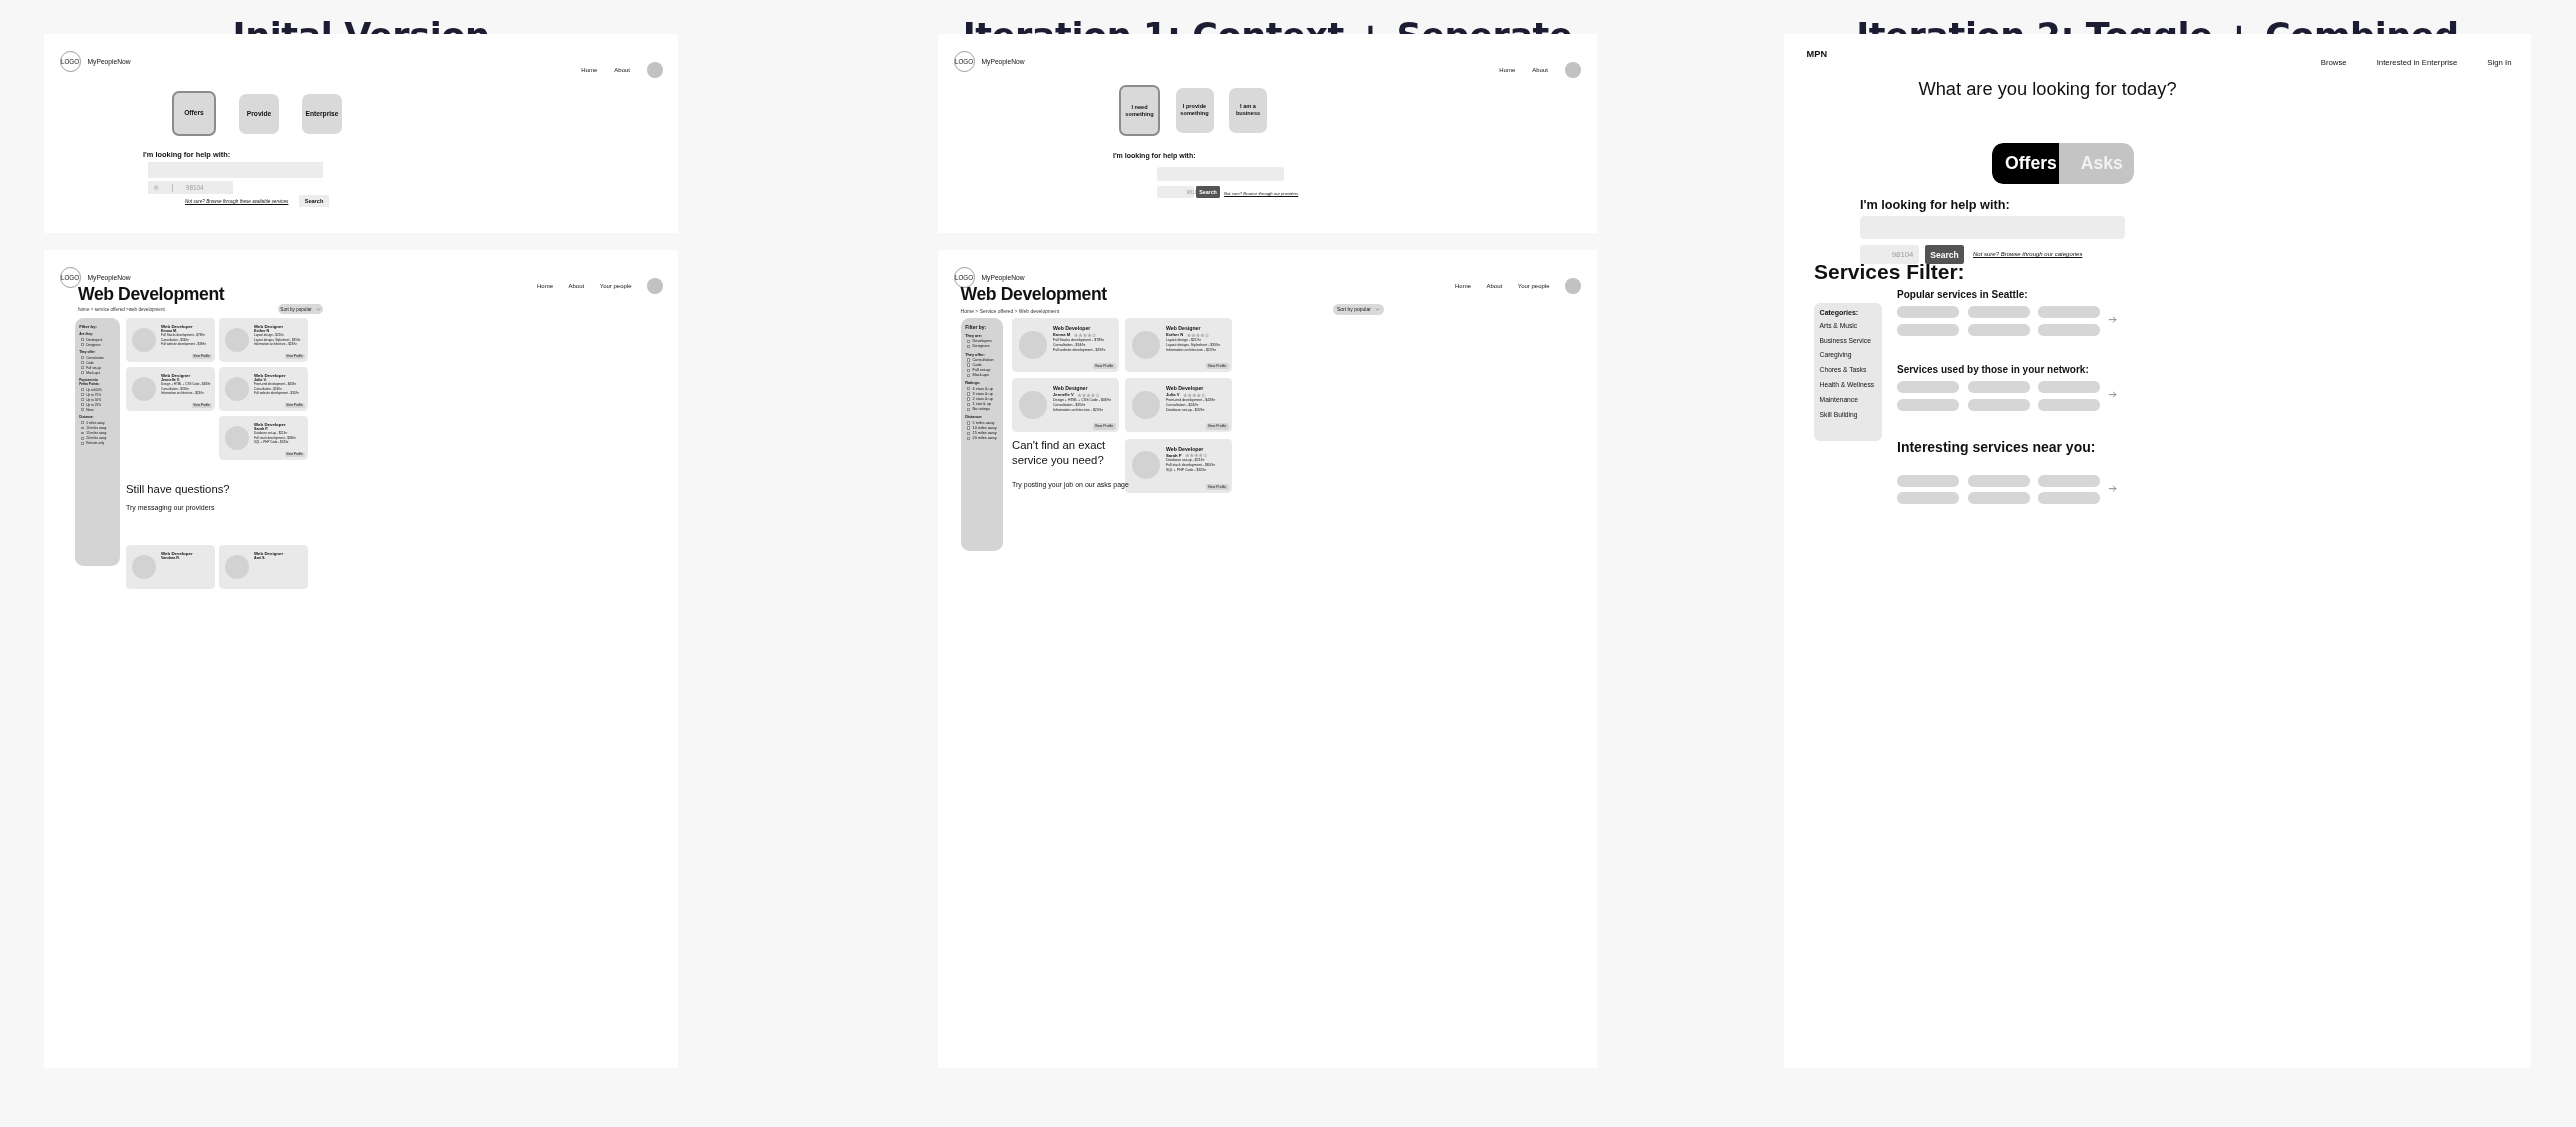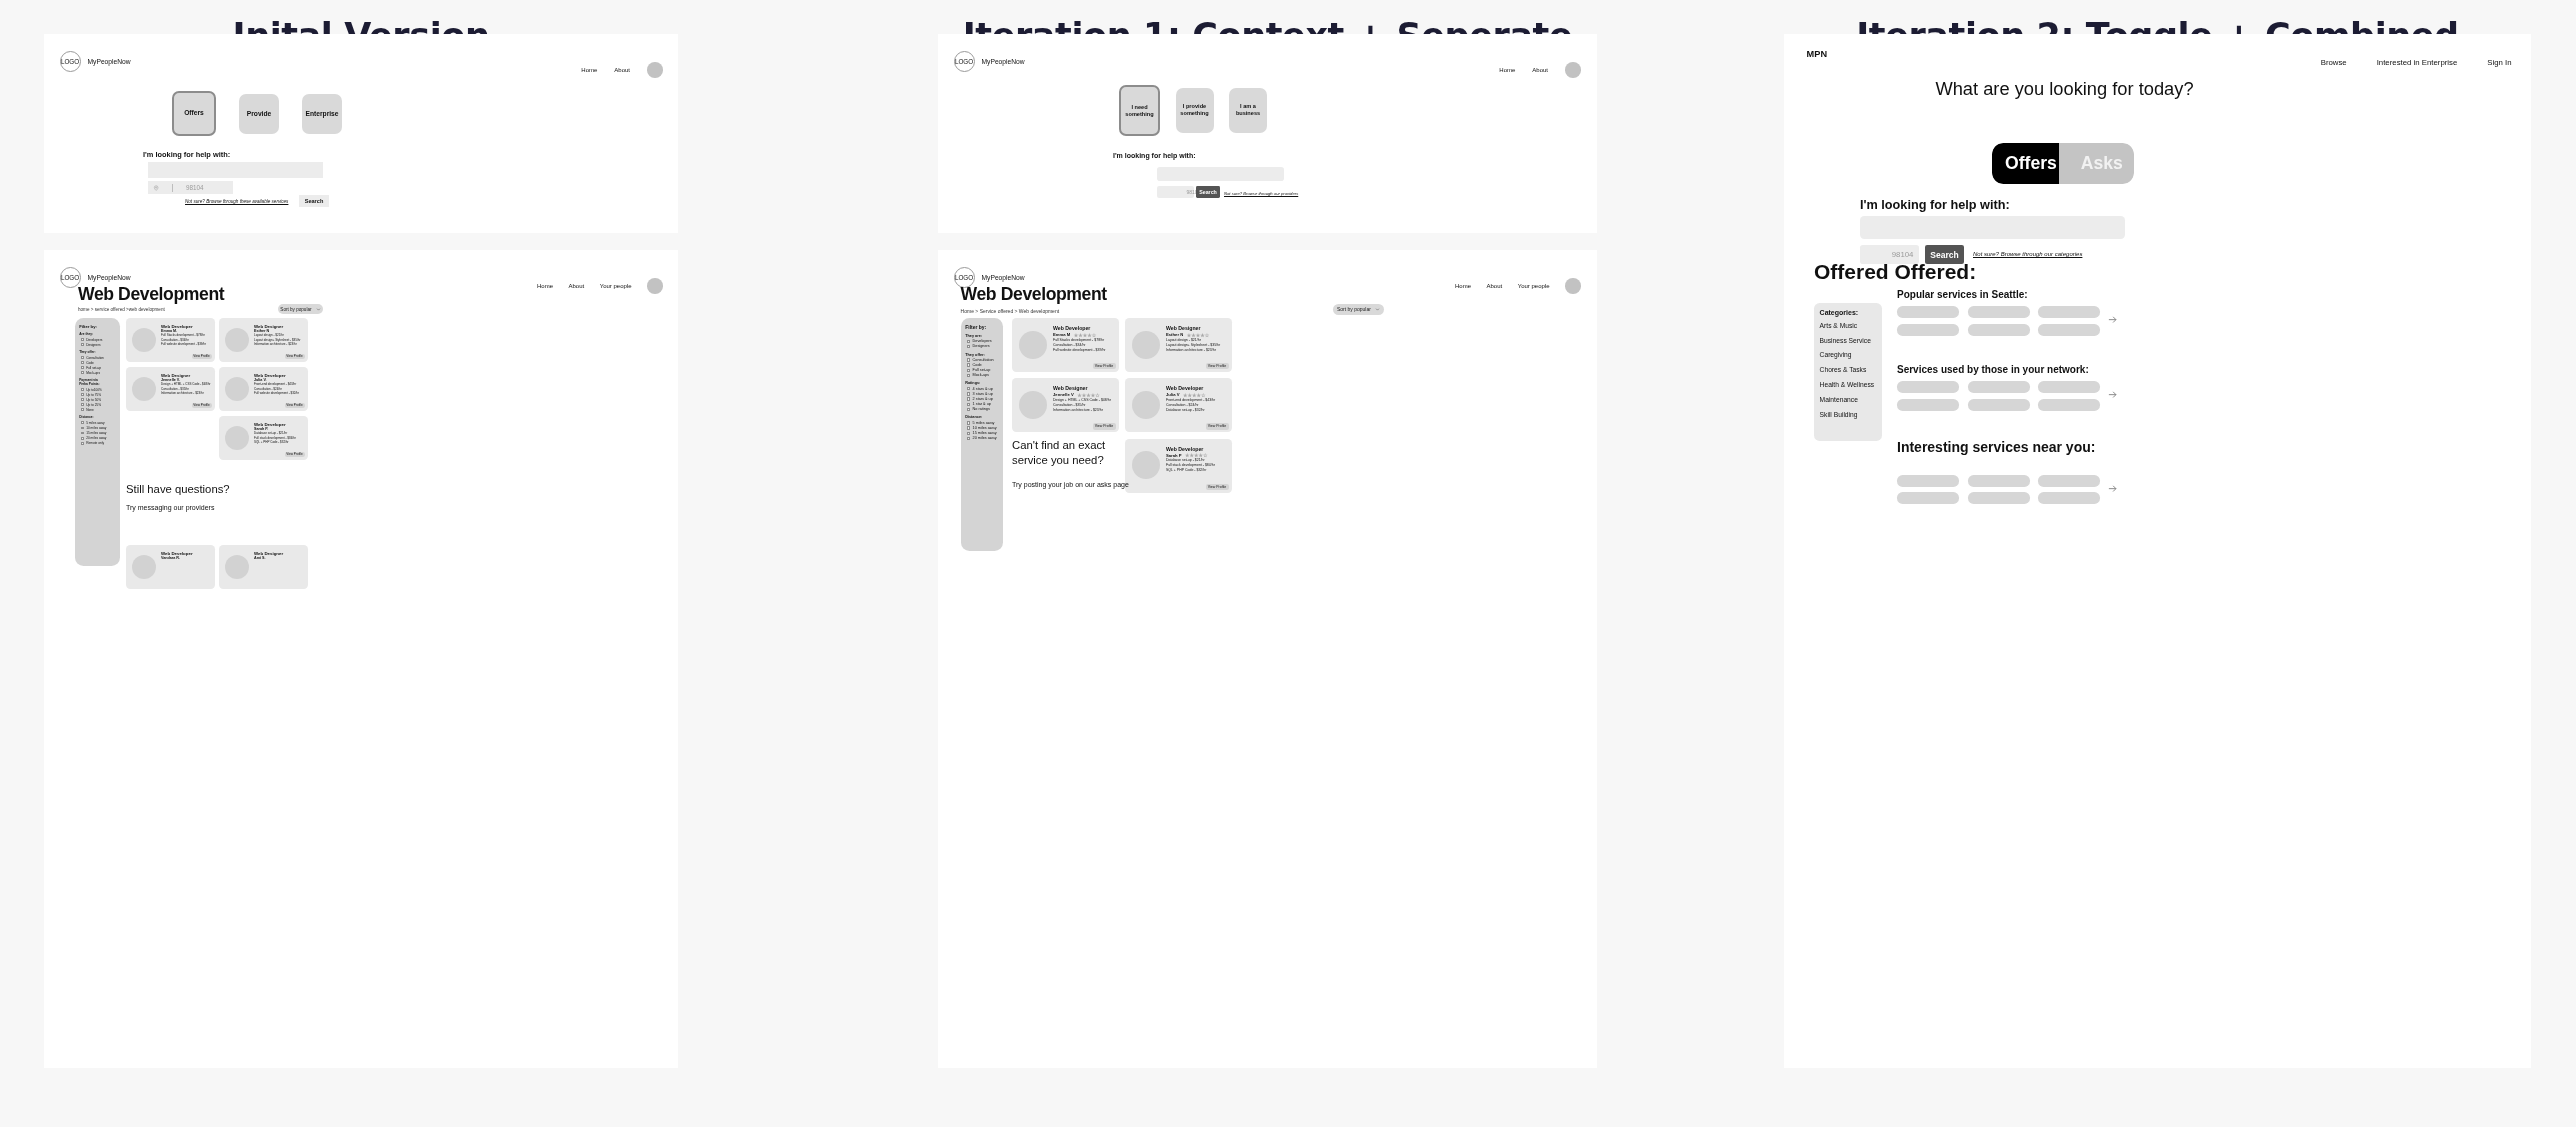--- a/index.html
+++ b/index.html
@@ -562,41 +562,41 @@
   <div class="frame" style="left:1784px;top:34px;width:747px;height:1034px;">
     <div class="site-nav" style="left:22.6px;top:7px;width:705px;justify-content:space-between;">
       <div class="brand" style="font-size:9.2px;font-weight:700;">MPN</div>
       <div class="nav-links" style="gap:30px;font-size:7.8px;">
         <span class="nav-link">Browse</span>
         <span class="nav-link">Interested in Enterprise</span>
         <span class="nav-link">Sign In</span>
       </div>
     </div>
 
-    <div style="position:absolute;left:55px;top:44px;width:451px;text-align:center;font-size:18.3px;font-weight:400;color:#111;">What are you looking for today?</div>
+    <div style="position:absolute;left:38px;top:44px;width:451px;text-align:center;font-size:18.3px;font-weight:400;color:#111;">What are you looking for today?</div>
 
     <div class="toggle-wrap" style="position:absolute;left:208px;top:109px;height:41px;">
       <div class="toggle-seg on" style="width:78px;font-size:17.6px;">Offers</div>
       <div class="toggle-seg off" style="width:75px;font-size:17.6px;">Asks</div>
     </div>
 
     <div class="field-label" style="position:absolute;left:76px;top:164px;font-size:12.7px;">I'm looking for help with:</div>
     <div class="text-input" style="position:absolute;left:76px;top:182px;width:265px;height:22.6px;border-radius:4.2px;"></div>
     <div class="zip-input" style="position:absolute;left:76px;top:211px;width:59px;height:19px;font-size:7.8px;padding:0 5.6px;border-radius:2.8px;">
       <svg width="7.8" height="7.8" viewBox="0 0 24 24" fill="none" stroke="#9b9b9b" stroke-width="2">
           <path d="M12 21s7-6.2 7-11a7 7 0 1 0-14 0c0 4.8 7 11 7 11z"></path>
           <circle cx="12" cy="10" r="2.4"></circle>
         </svg>
       <span class="zip-div"></span>
       <span>98104</span>
     </div>
     <div class="btn-search dark" style="position:absolute;left:141px;top:211px;width:39px;height:19px;font-size:8.5px;border-radius:2.1px;">Search</div>
     <div class="hint-link" style="position:absolute;left:189px;top:217px;font-size:6px;">Not sure? Browse through our categories</div>
 
-    <div class="svc-head" style="position:absolute;left:30px;top:226px;font-size:21px;">Offered Offered:</div>
+    <div class="svc-head" style="position:absolute;left:30px;top:226px;font-size:21px;">Services Filter:</div>
 
     <div class="cat-panel" style="position:absolute;left:30px;top:269px;width:68px;height:138px;padding:6.3px 5.6px;">
       <div class="cat-title" style="font-size:7px;margin-bottom:5.6px;">Categories:</div>
       <div id="v3-cats">
           <div class="cat-item" style="font-size: 6.7px; margin-bottom: 7.8px;">Arts &amp; Music</div>
           <div class="cat-item" style="font-size: 6.7px; margin-bottom: 7.8px;">Business Service</div>
           <div class="cat-item" style="font-size: 6.7px; margin-bottom: 7.8px;">Caregiving</div>
           <div class="cat-item" style="font-size: 6.7px; margin-bottom: 7.8px;">Chores &amp; Tasks</div>
           <div class="cat-item" style="font-size: 6.7px; margin-bottom: 7.8px;">Health &amp; Wellness</div>
           <div class="cat-item" style="font-size: 6.7px; margin-bottom: 7.8px;">Maintenance</div>

